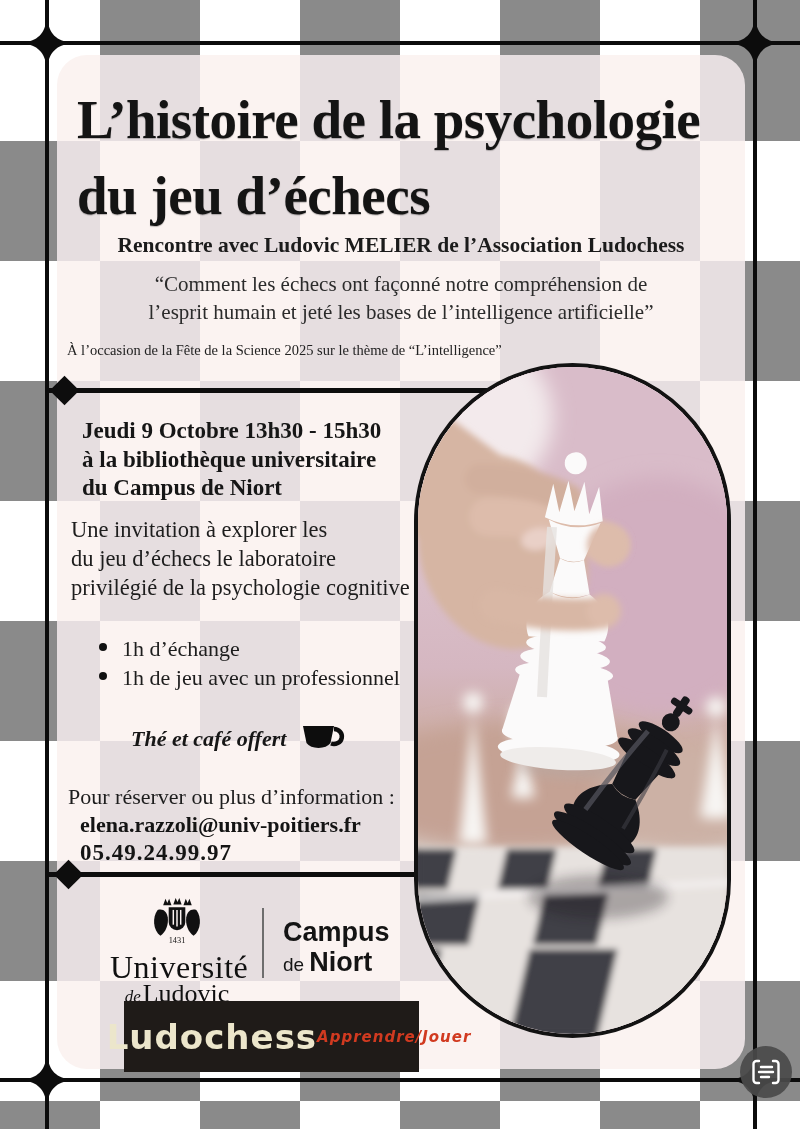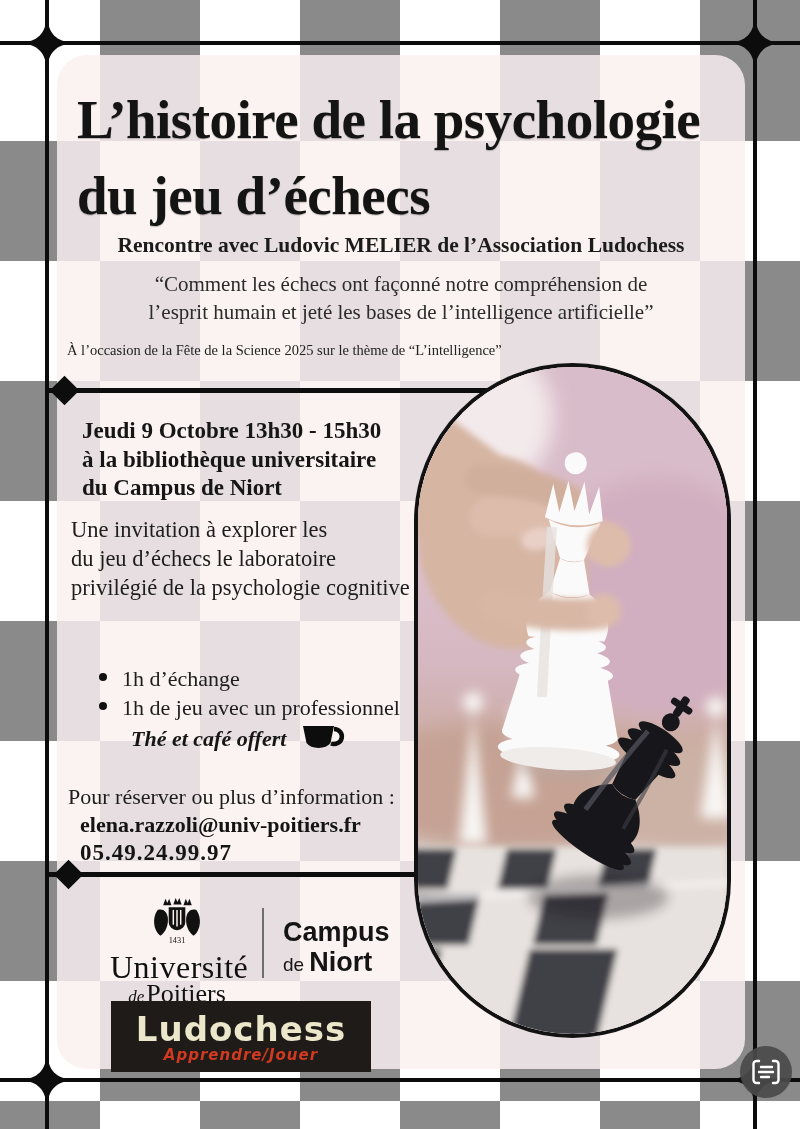--- a/index.html
+++ b/index.html
@@ -38,43 +38,43 @@
 
   .divider{position:absolute;background:#0d0d0d;height:5px;}
   .div1{left:48px;top:388px;width:452px;}
   .div2{left:48px;top:872px;width:382px;}
   .diamond{position:absolute;width:21px;height:21px;background:#0d0d0d;transform:rotate(45deg);}
   .dia1{left:54px;top:380px;} .dia2{left:58px;top:864px;}
 
   .when{position:absolute;left:82px;top:417px;font-size:23px;font-weight:700;
     line-height:28.5px;color:#161616;}
   .desc{position:absolute;left:71px;top:515px;font-size:22.5px;line-height:29px;color:#1d1d1d;}
-  .bullets{position:absolute;left:99px;top:665px;margin:0;padding:0;list-style:none;
+  .bullets{position:absolute;left:99px;top:635px;margin:0;padding:0;list-style:none;
     font-size:22px;line-height:28.5px;color:#1d1d1d;}
   .bullets li{display:flex;align-items:baseline;}
   .dot{width:8px;height:8px;border-radius:50%;background:#111;margin-right:15px;
     position:relative;top:-5px;flex:0 0 8px;}
   .coffee{position:absolute;left:131px;top:720px;display:flex;align-items:center;font-style:italic;}
   .coffee .lbl{font-size:22px;font-weight:700;color:#161616;}
   .coffee svg{margin-left:14px;}
   .contact-intro{position:absolute;left:68px;top:784px;font-size:22px;color:#1d1d1d;}
   .contact-email{position:absolute;left:80px;top:812px;font-size:22px;font-weight:700;color:#141414;}
   .contact-phone{position:absolute;left:80px;top:840px;font-size:23px;font-weight:700;letter-spacing:1px;color:#141414;}
 
   .uplogo{position:absolute;left:110px;top:897px;width:134px;text-align:center;color:#101010;}
   .uplogo .nm{font-size:32px;letter-spacing:0.5px;line-height:28px;margin-top:4px;}
   .uplogo .sub{font-size:26px;line-height:26px;}
   .uplogo .sub .de{font-style:italic;font-size:17px;margin-right:2px;}
   .logodiv{position:absolute;left:262px;top:908px;width:2px;height:70px;background:#6e6e6e;}
   .campus{position:absolute;left:283px;top:917px;font-family:"Liberation Sans",sans-serif;color:#141414;}
   .campus .l1{font-size:27px;font-weight:700;line-height:30px;}
   .campus .l2{font-size:27px;font-weight:700;line-height:30px;}
   .campus .l2 .de{font-size:19px;font-weight:400;margin-right:5px;}
-  .ludo{position:absolute;left:111px;top:1001px;width:260px;height:71px;background:#1f1b18;
-    display:flex;flex-direction:column;align-items:center;justify-content:center;}
+  .ludo{position:absolute;left:124px;top:1001px;width:260px;height:71px;background:#1f1b18;
+    display:flex;flex-direction:row;align-items:center;justify-content:center;padding-left:35px;}
   .ludo .nm{font-family:"DejaVu Sans",sans-serif;font-weight:700;font-size:34px;line-height:36px;
     color:#ece6cb;letter-spacing:1px;}
   .ludo .tag{font-family:"DejaVu Sans",sans-serif;font-style:italic;font-weight:700;
     font-size:15px;color:#d13a20;letter-spacing:1px;line-height:16px;}
 
   .photo{position:absolute;left:414px;top:363px;width:317px;height:675px;border:4px solid #121212;
     border-radius:160px;overflow:hidden;box-sizing:border-box;background:#dcc3cd;}
   .photo svg{display:block;width:100%;height:100%;}
 
   .scanbtn{position:absolute;left:740px;top:1046px;width:52px;height:52px;border-radius:50%;
@@ -169,21 +169,21 @@
         <path d="M21 11 h18 v16 a9 9 0 0 1 -9 9 a9 9 0 0 1 -9 -9 Z"></path>
       </g>
       <g stroke="#fbf3f1" stroke-width="1.6">
         <line x1="26" y1="14" x2="26" y2="30"></line>
           <line x1="30" y1="14" x2="30" y2="32"></line>
           <line x1="34" y1="14" x2="34" y2="30"></line>
       </g>
       <text x="30" y="50" text-anchor="middle" font-family="Liberation Serif, serif" font-size="9" fill="#111">1431</text>
     </svg>
     <div class="nm">Université</div>
-    <div class="sub"><span class="de">de</span><span>Poitiers</span></div>
+    <div class="sub"><span class="de">de</span><span>Ludovic</span></div>
   </div>
   <div class="logodiv"></div>
   <div class="campus">
     <div class="l1">Campus</div>
     <div class="l2"><span class="de">de</span><span>Niort</span></div>
   </div>
   <div class="ludo">
     <div class="nm">Ludochess</div>
     <div class="tag">Apprendre/Jouer</div>
   </div>

